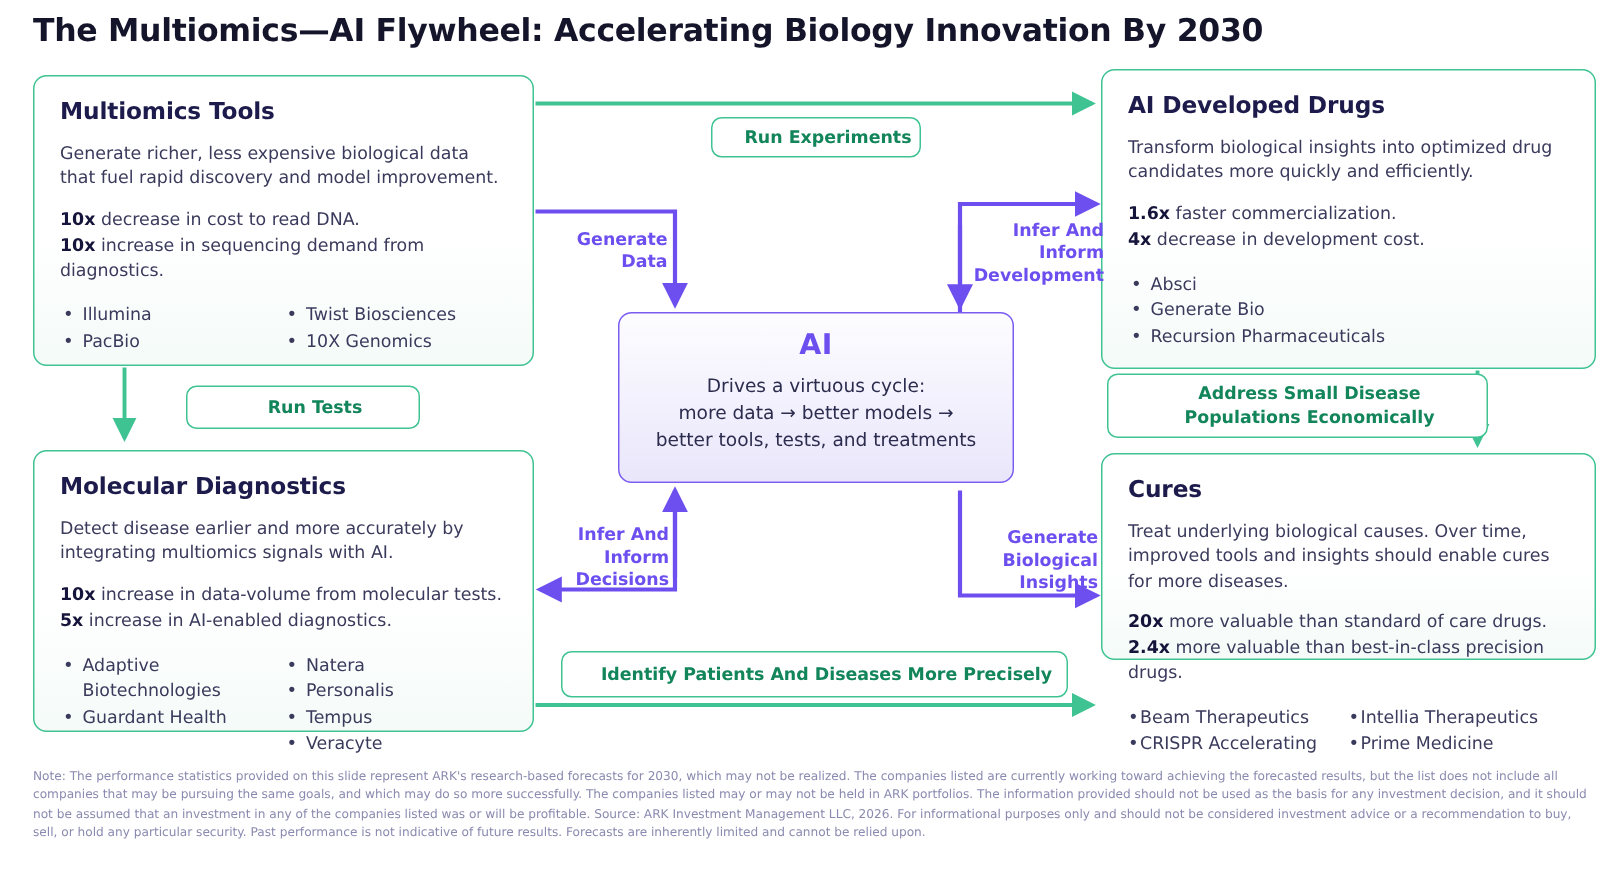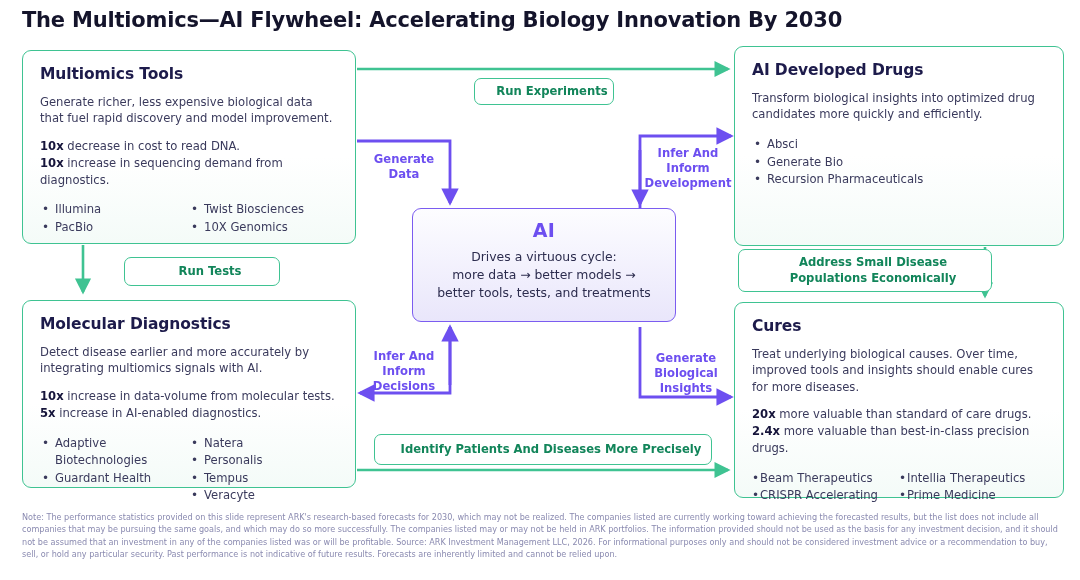--- a/index.html
+++ b/index.html
@@ -65,21 +65,21 @@
     content:"\2022";
     position:absolute; left:2px; top:-1px;
     color:#3a3a5c; font-size:12px;
   }
   .tightlist li { padding-left:8px; }
   .tightlist li::before { left:0px; }
 
   #card-tools  { left:22px;  top:50px;  width:334px; height:194px; }
   #card-drugs  { left:734px; top:46px;  width:330px; height:200px; }
   #card-mdx    { left:22px;  top:300px; width:334px; height:188px; }
-  #card-cures  { left:734px; top:302px; width:330px; height:196px; }
+  #card-cures  { left:734px; top:302px; width:330px; height:138px; }
 
   
   #ai-box {
     position:absolute;
     left:412px; top:208px; width:264px; height:114px;
     border:1.7px solid #7b5cf0;
     border-radius:9px;
     background:linear-gradient(180deg,#fdfdff 0%,#e9e6fb 100%);
     text-align:center;
     padding-top:10px;
@@ -116,21 +116,21 @@
   #pill-address         { left:738px; top:249px; width:254px; height:43px; }
   #pill-identify        { left:374px; top:434px; width:338px; height:31px; }
 
   
   .plabel {
     position:absolute;
     color:#6d4ff0;
     font-size:11.6px;
     font-weight:bold;
     line-height:1.28;
-    text-align:center;
+    text-align:right;
     white-space:pre-line;
   }
   #lbl-generate-data    { left:363px; top:152px; width:82px; }
   #lbl-infer-dev        { left:640px; top:146px; width:96px; }
   #lbl-infer-dec        { left:362px; top:349px; width:84px; }
   #lbl-generate-bio     { left:640px; top:351px; width:92px; }
 
   
   #wires { position:absolute; left:0; top:0; width:1080px; height:580px; }
 
@@ -194,20 +194,24 @@
       <ul>
           <li>Twist Biosciences</li>
           <li>10X Genomics</li>
         </ul>
     </div>
   </div>
 
   <div class="card" id="card-drugs">
     <h2>AI Developed Drugs</h2>
     <div class="desc">Transform biological insights into optimized drug candidates more quickly and efficiently.</div>
+    <div class="stats">
+      <div><b>1.6x</b><span> faster commercialization.</span></div>
+      <div><b>4x</b><span> decrease in development cost.</span></div>
+    </div>
     <div class="cols2">
       <ul>
           <li>Absci</li>
           <li>Generate Bio</li>
           <li>Recursion Pharmaceuticals</li>
         </ul>
     </div>
   </div>
 
   <div class="card" id="card-mdx">

